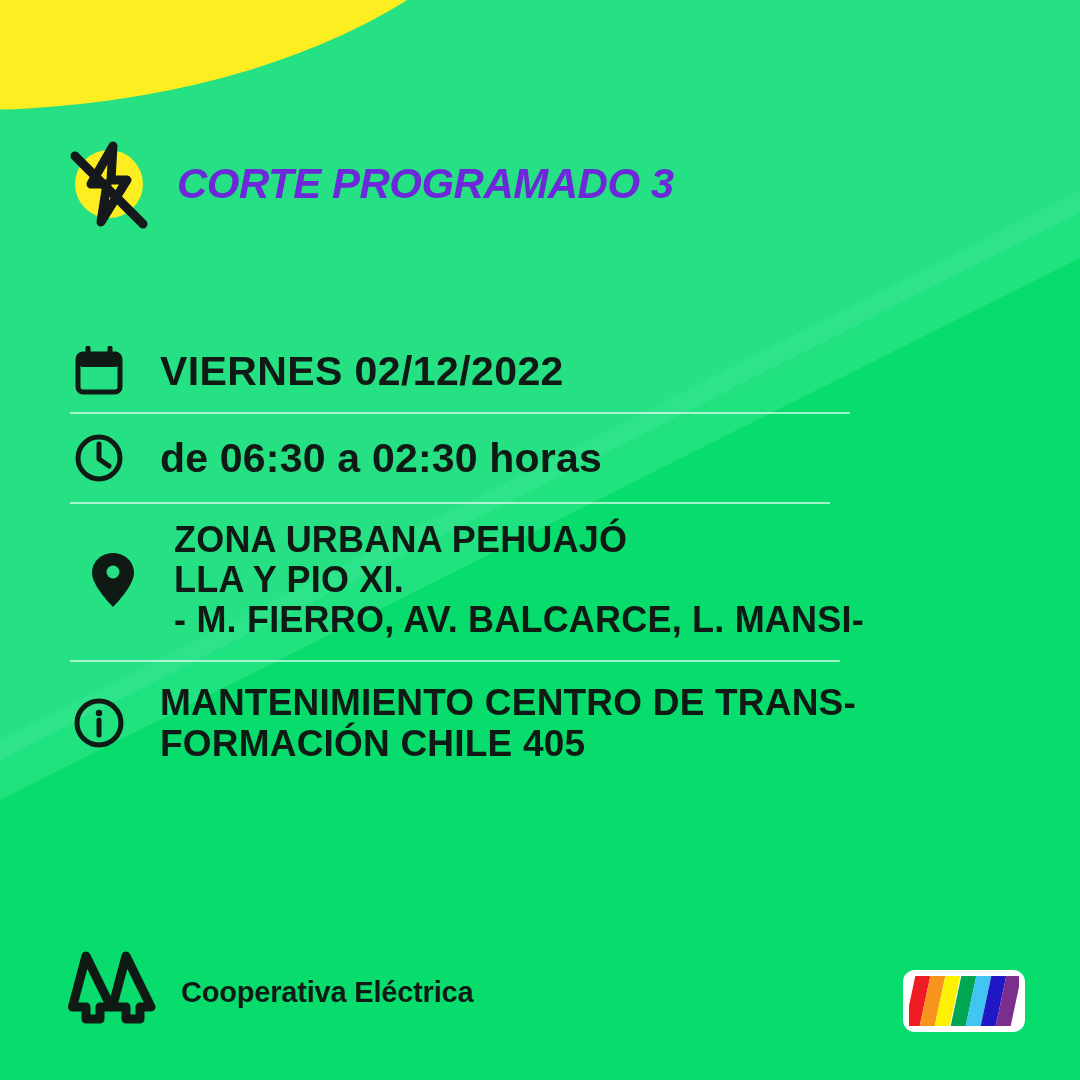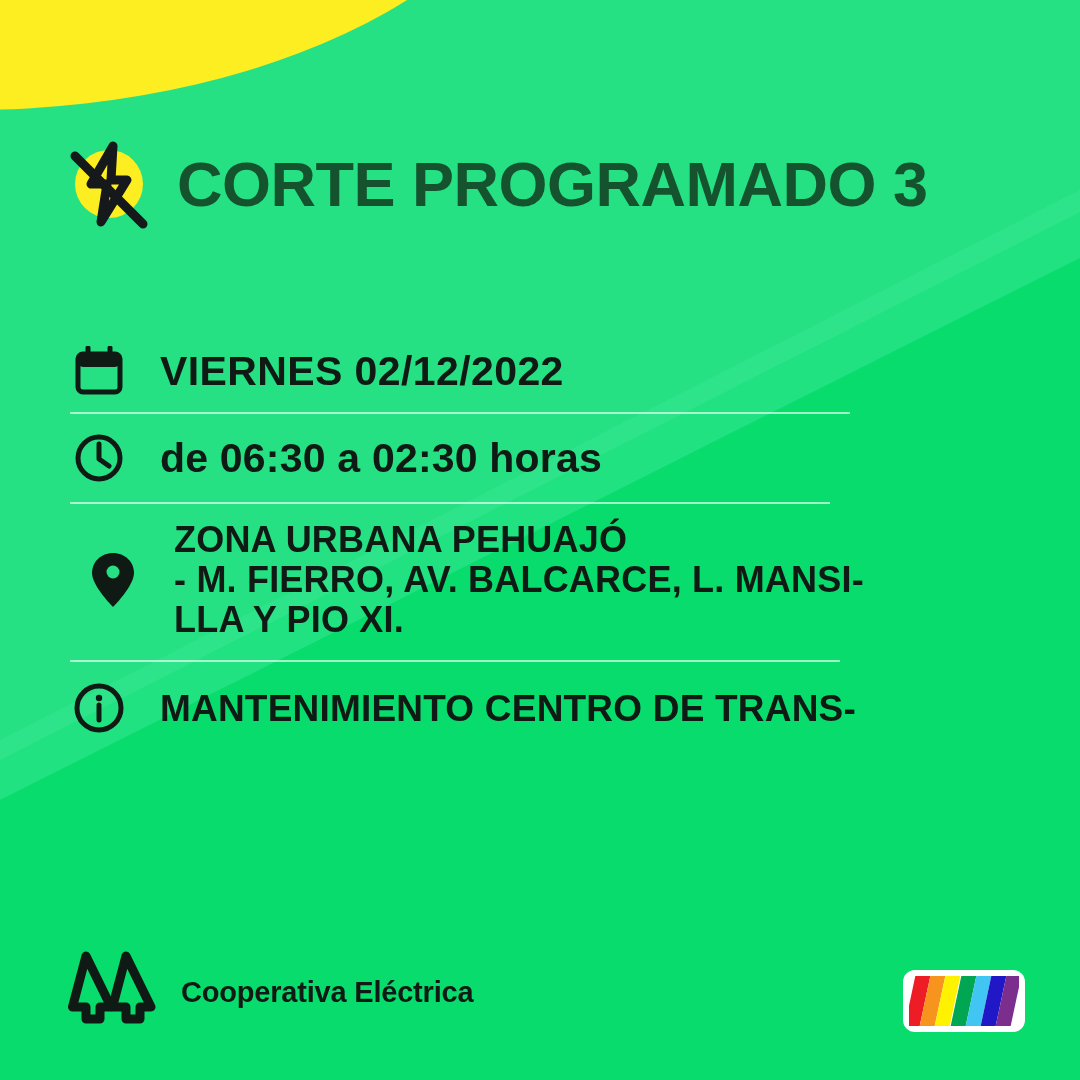--- a/index.html
+++ b/index.html
@@ -43,22 +43,22 @@
   #content { position:relative; z-index:2; width:1080px; height:1080px; }
 
   
   .header {
     position:absolute; left:63px; top:138px;
     display:flex; align-items:center; gap:22px;
   }
   .bolt-badge { position:relative; width:92px; height:92px; flex:none; }
   .bolt-badge svg { position:absolute; left:0; top:0; }
   .title {
-    font-size:63px; font-weight:800; letter-spacing:-0.5px;
-    color:#14532d; white-space:nowrap; line-height:1;
+    font-size:42px; font-weight:800; letter-spacing:-0.5px;
+    color:#6d28d9; white-space:nowrap; line-height:1;font-style:italic;
   }
 
   
   .rows { position:absolute; left:0; top:330px; width:1011px; }
   .row { position:relative; display:flex; align-items:center; }
   .row-icon {
     width:62px; flex:none;
     display:flex; align-items:center; justify-content:center;
     margin-left:68px;
   }
@@ -174,36 +174,37 @@
 
     <div class="row row-place">
       <div class="row-icon">
         <svg width="46" height="58" viewBox="0 0 46 58">
           <path d="M23 2 C11 2 2 11 2 22 C2 35 23 56 23 56 C23 56 44 35 44 22 C44 11 35 2 23 2 Z" fill="#101A14"></path>
           <circle cx="23" cy="21" r="6.5" fill="#26E084"></circle>
         </svg>
       </div>
       <div class="row-body txt-place">
         <div class="l">ZONA URBANA PEHUAJÓ</div>
+        <div class="l">LLA Y PIO XI.</div>
         <div class="l">- M. FIERRO, AV. BALCARCE, L. MANSI-</div>
-        <div class="l">LLA Y PIO XI.</div>
       </div>
     </div>
     <div class="divider div-3"></div>
 
     <div class="row row-info">
       <div class="row-icon">
         <svg width="52" height="52" viewBox="0 0 52 52">
           <circle cx="26" cy="26" r="22" fill="none" stroke="#101A14" stroke-width="5"></circle>
           <circle cx="26" cy="16" r="3.2" fill="#101A14"></circle>
           <line x1="26" y1="23" x2="26" y2="38" stroke="#101A14" stroke-width="5" stroke-linecap="round"></line>
         </svg>
       </div>
       <div class="row-body txt-info">
         <div class="l">MANTENIMIENTO CENTRO DE TRANS-</div>
+        <div class="l">FORMACIÓN CHILE 405</div>
       </div>
     </div>
 
   </div>
 
   <div class="footer">
     <div>
       <svg width="96" height="82" viewBox="0 0 96 82">
         <g fill="none" stroke="#101A14" stroke-width="9" stroke-linejoin="round" stroke-linecap="round">
           <path d="M32 7 L57 58 L46 58 L46 70 L32 70 L32 58 L18.5 58 Z" transform="translate(31,0)"></path>

